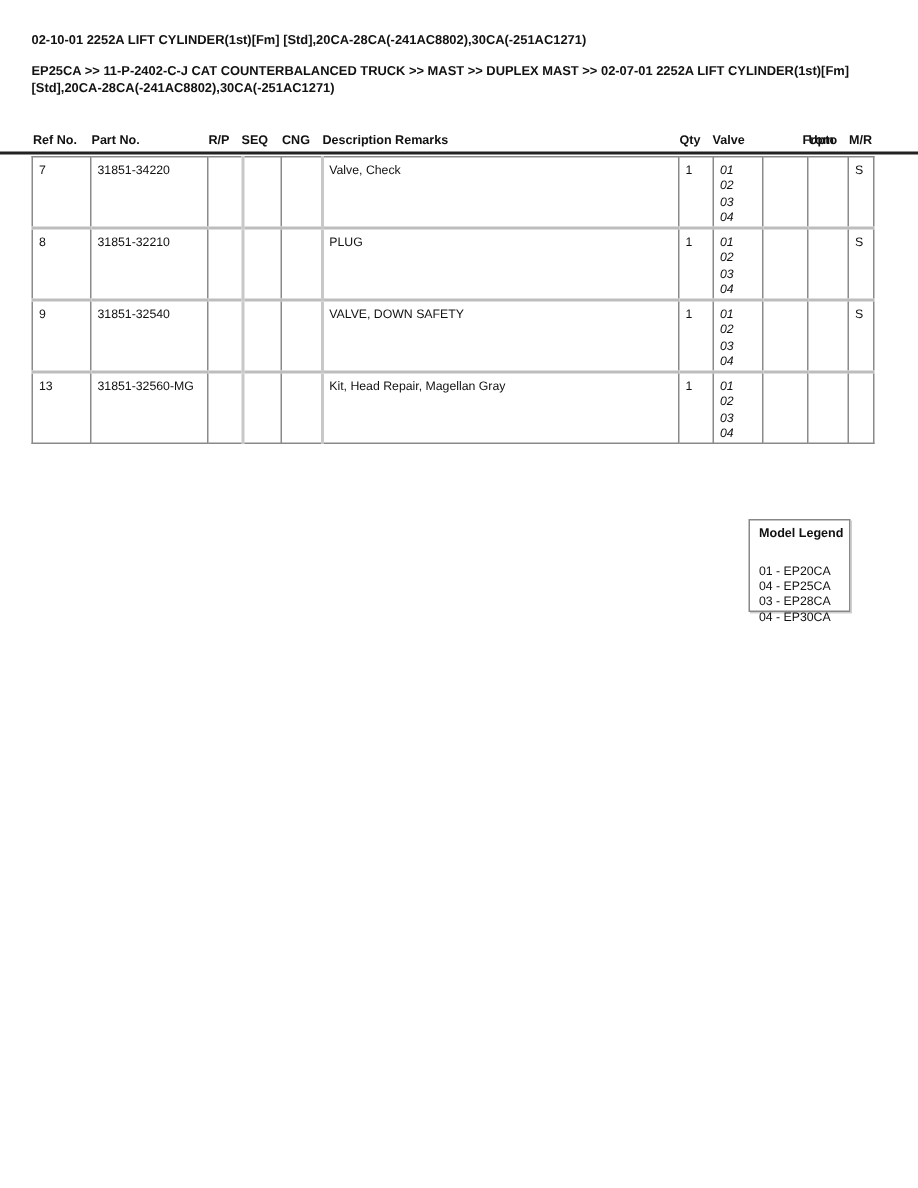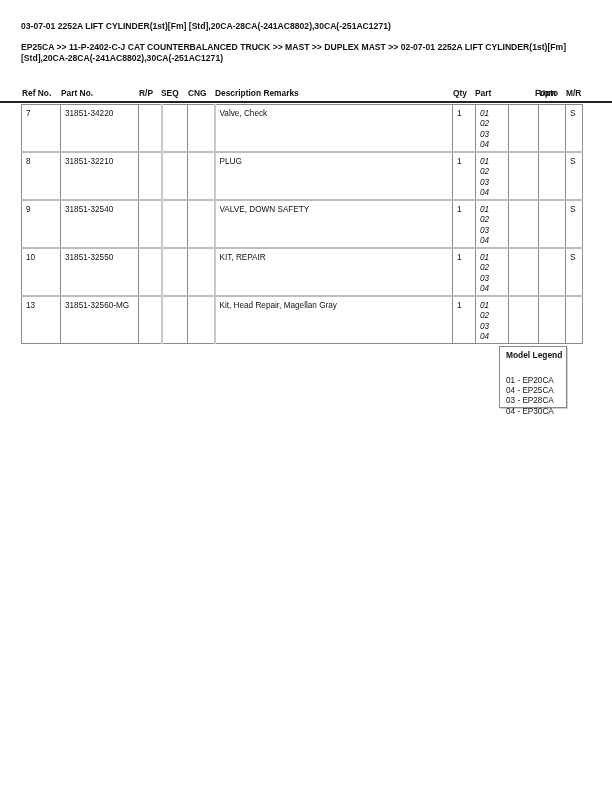--- a/index.html
+++ b/index.html
@@ -39,32 +39,32 @@
       position: absolute; left: 499px; top: 346px; width: 68px; height: 62px;
       border: 1px solid #888; box-shadow: 1px 1px 0 #cfcfcf;
       font-size: 8.2px; padding: 3px 0 0 6px; box-sizing: border-box;
     }
     .legend .lg-title { font-weight: bold; font-size: 8.4px; margin-bottom: 16px; }
     .legend .lg-item { line-height: 10.2px; white-space: nowrap; }
   </style>
 </head>
 <body>
 
-<div class="title">03-07-01 2252A LIFT CYLINDER(1st)[Fm] [Std],20CA-28CA(-241AC8802),30CA(-251AC1271)</div>
+<div class="title">02-10-01 2252A LIFT CYLINDER(1st)[Fm] [Std],20CA-28CA(-241AC8802),30CA(-251AC1271)</div>
 <div class="breadcrumb">EP25CA &gt;&gt; 11-P-2402-C-J CAT COUNTERBALANCED TRUCK &gt;&gt; MAST &gt;&gt; DUPLEX MAST &gt;&gt; 02-07-01 2252A LIFT CYLINDER(1st)[Fm] [Std],20CA-28CA(-241AC8802),30CA(-251AC1271)</div>
 
 <div class="thead">
   <span style="left:22px">Ref No.</span>
   <span style="left:61px">Part No.</span>
   <span style="left:139px">R/P</span>
   <span style="left:161px">SEQ</span>
   <span style="left:188px">CNG</span>
   <span style="left:215px">Description Remarks</span>
   <span style="left:453px">Qty</span>
-  <span style="left:475px">Part</span>
+  <span style="left:475px">Valve</span>
   <span style="left:535px">From</span>
   <span style="left:539px">Upto</span>
   <span style="left:566px">M/R</span>
 </div>
 <div class="thead-rule"></div>
 
 <table class="tbl">
   <colgroup>
     <col style="width:39px">
       <col style="width:78px">
@@ -127,38 +127,20 @@
         <span class="model-line">01</span>
         <span class="model-line">02</span>
         <span class="model-line">03</span>
         <span class="model-line">04</span>
       </td>
       <td></td>
       <td></td>
       <td>S</td>
     </tr>
     <tr class="row">
-      <td>10</td>
-      <td>31851-32550</td>
-      <td></td>
-      <td class="sep-l"></td>
-      <td></td>
-      <td class="sep-l">KIT, REPAIR</td>
-      <td>1</td>
-      <td>
-        <span class="model-line">01</span>
-        <span class="model-line">02</span>
-        <span class="model-line">03</span>
-        <span class="model-line">04</span>
-      </td>
-      <td></td>
-      <td></td>
-      <td>S</td>
-    </tr>
-    <tr class="row">
       <td>13</td>
       <td>31851-32560-MG</td>
       <td></td>
       <td class="sep-l"></td>
       <td></td>
       <td class="sep-l">Kit, Head Repair, Magellan Gray</td>
       <td>1</td>
       <td>
         <span class="model-line">01</span>
         <span class="model-line">02</span>

